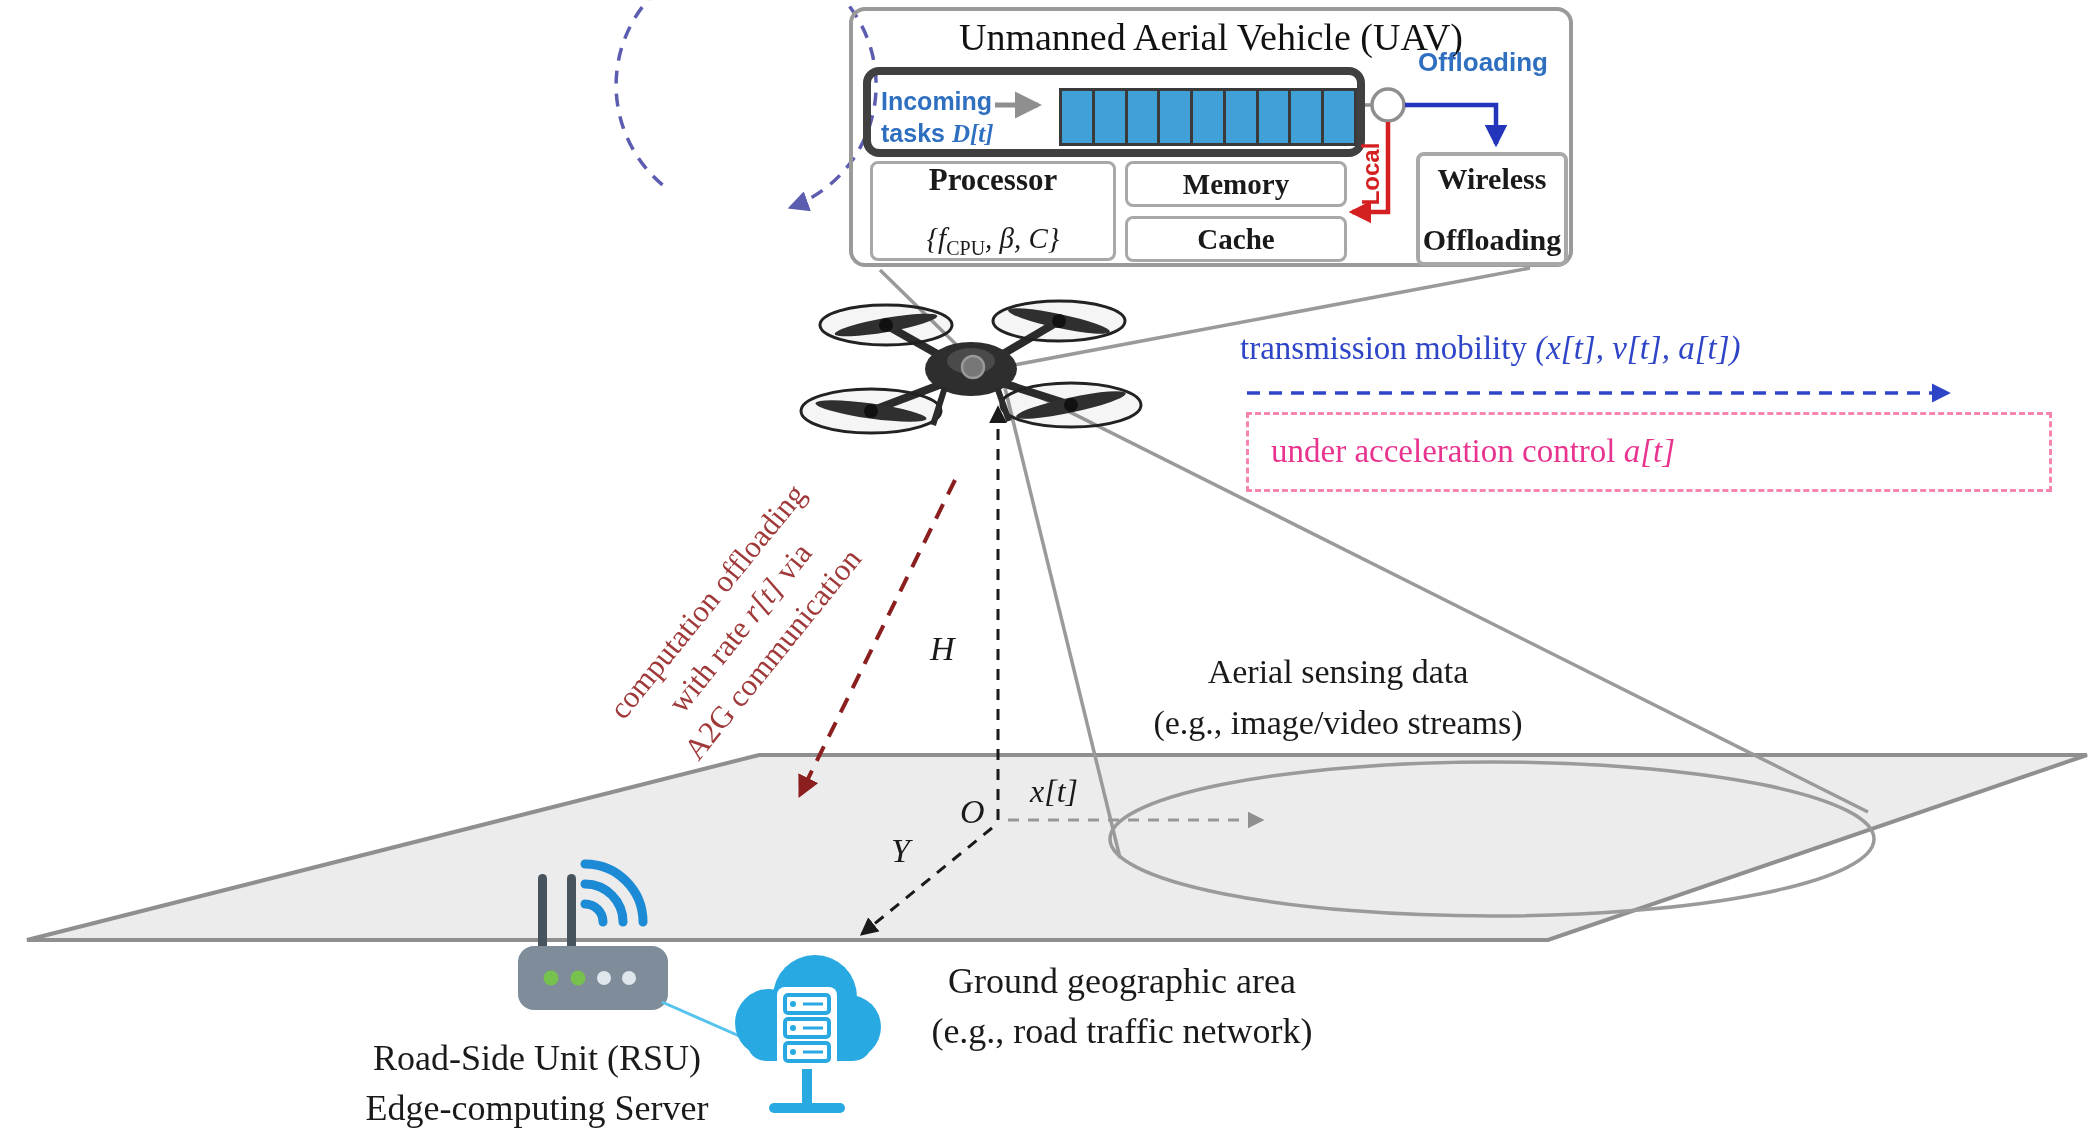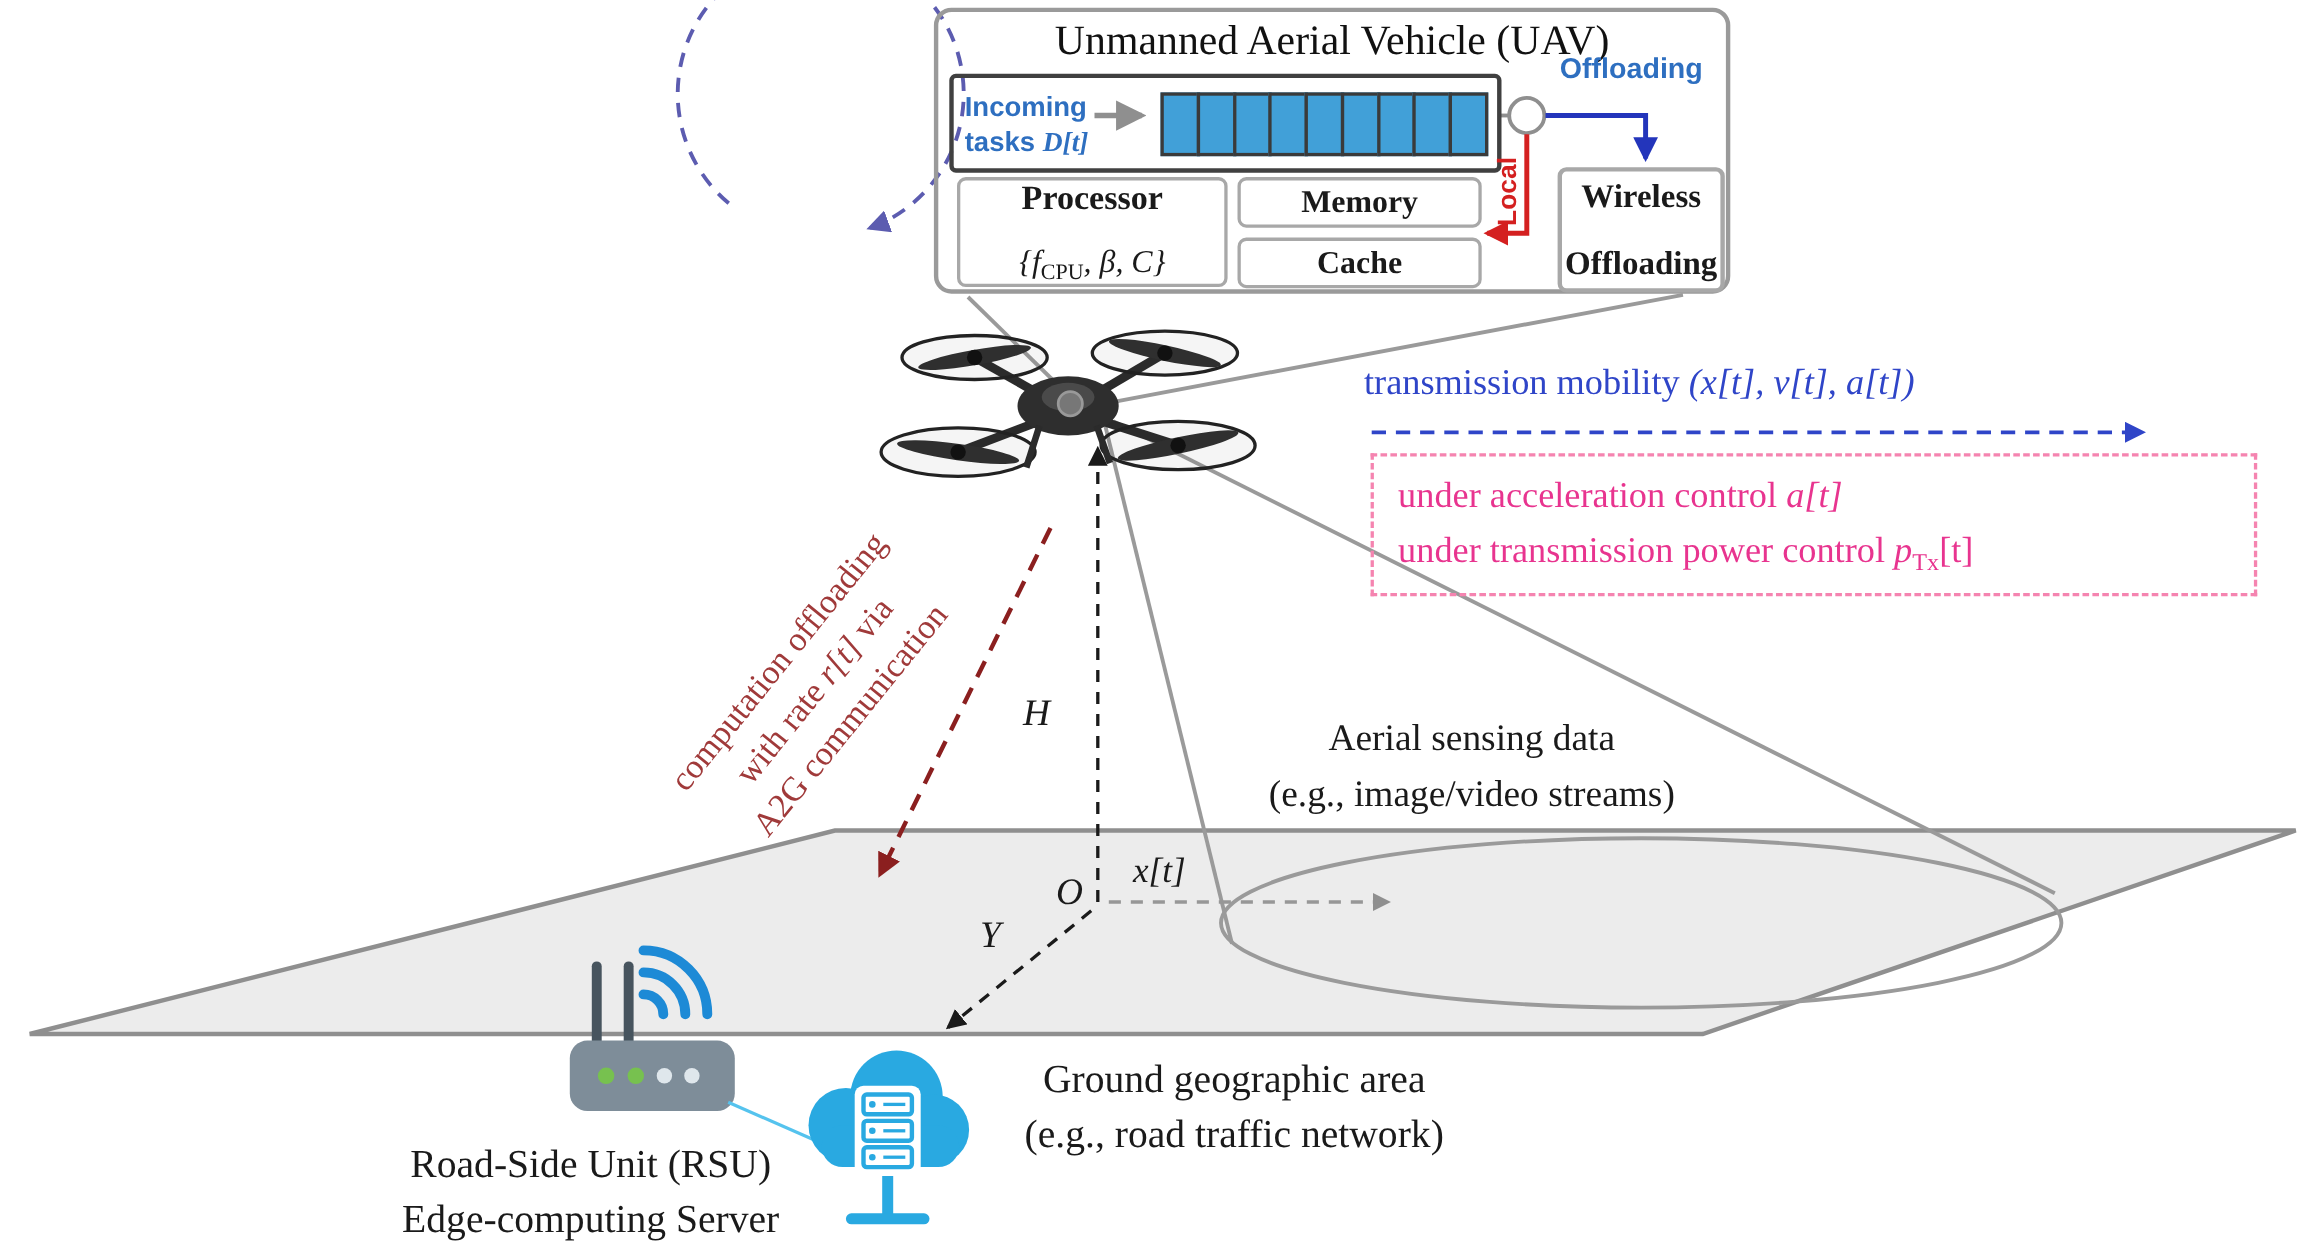--- a/index.html
+++ b/index.html
@@ -22,21 +22,21 @@
     left: 849px; top: 7px; width: 724px; height: 260px;
     border: 4px solid #9a9a9a; border-radius: 16px;
     background: transparent;
   }
   .uav-title {
     position: absolute; left: 0; right: 0; top: 4px;
     text-align: center; font-size: 38px; color: #111;
   }
   .queue-wrap {
     position: absolute; left: 10px; top: 56px; width: 502px; height: 90px;
-    border: 4px solid #404040; border-radius: 6px; text-decoration: underline;
+    border: 8px solid #404040; border-radius: 16px; text-decoration: underline;
   }
   .incoming {
     position: absolute; left: 10px; top: 10px; width: 175px;
     font-family: "Liberation Sans", sans-serif;
     font-weight: bold; font-size: 25px; line-height: 1.28; color: #2e6fc0;
   }
   .incoming .mathb { font-family: "Liberation Serif", serif; font-style: italic; }
   .queue {
     position: absolute; left: 188px; top: 13px; width: 298px; height: 58px;
     display: flex;
@@ -271,21 +271,20 @@
     <div class="local">Local</div>
   </div>
 
 
   <div class="abs mobility z2">
     <span>transmission mobility </span><i class="m">(x[t], v[t], a[t])</i>
   </div>
 
   <div class="abs control-box z2">
     <div><span>under acceleration control </span><i class="m">a[t]</i></div>
-    <div><span>under transmission power control </span><i class="m">p</i><sub>Tx</sub><span>[t]</span></div>
   </div>
 
   <div class="abs offload-rot z2">
     <div>computation offloading</div>
     <div><span>with rate </span><i class="m">r[t]</i><span> via</span></div>
     <div>A2G communication</div>
   </div>
 
   <div class="abs aerial z2">
     <div>Aerial sensing data</div>

